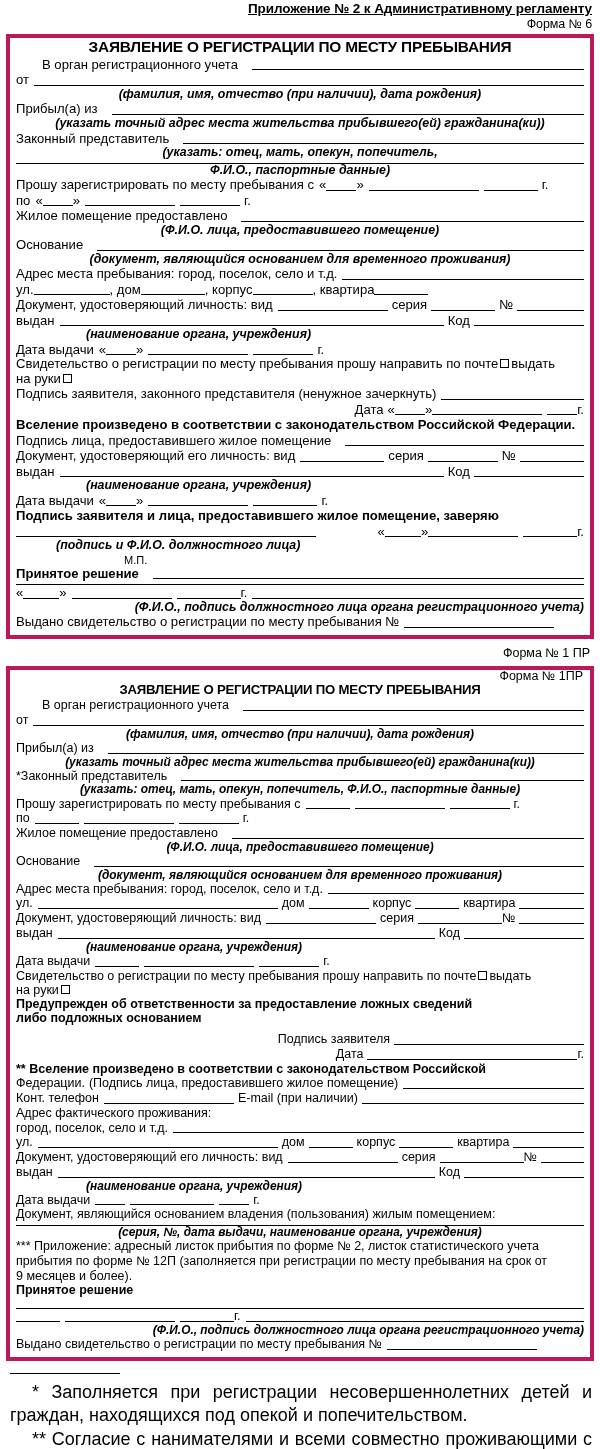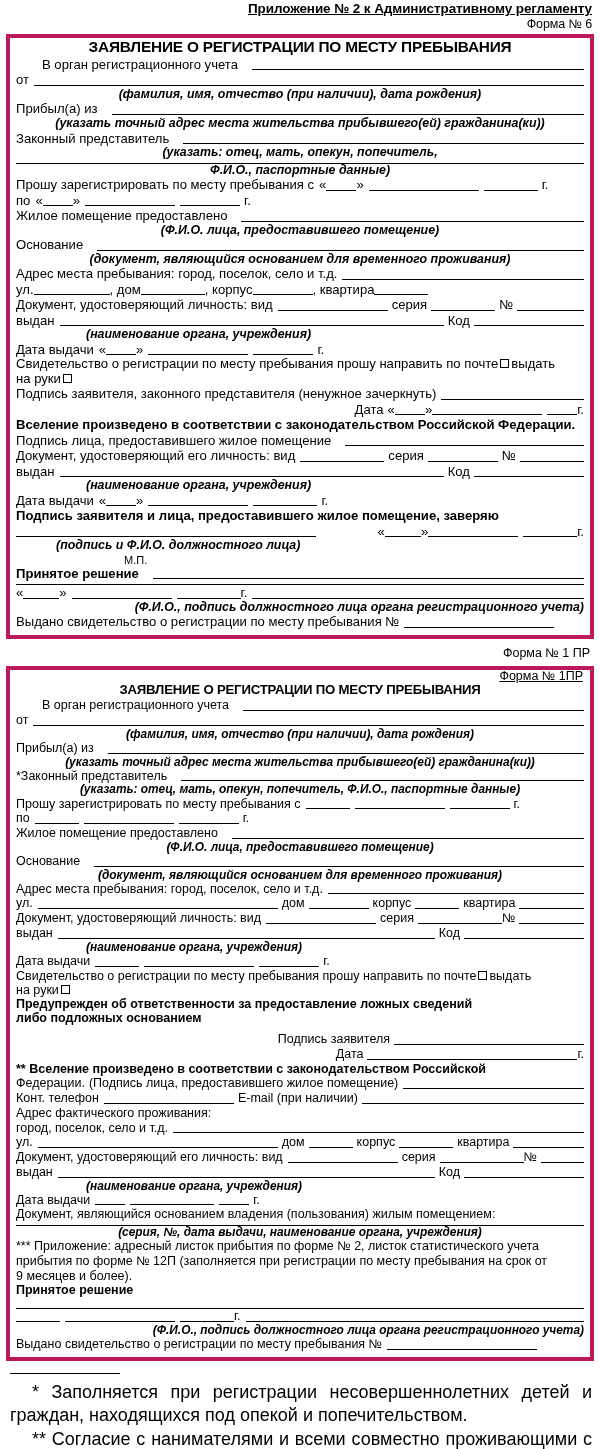--- a/index.html
+++ b/index.html
@@ -38,21 +38,20 @@
     border: 4px solid #be185d;
     padding: 0 6px 5px 6px;
     margin-top: 3px;
   }
   .formbox.f2 { margin-top: 2px; }
   .box-formno {
     text-align: right;
     font-size: 12.5px;
     line-height: 1.05;
     margin: 0 1px 0 0;
-    text-decoration: underline;
   }
   .form-title {
     text-align: center;
     font-weight: bold;
     letter-spacing: -0.2px;
     line-height: 1.1;
     margin: 1px 0 1px 0;
   }
   .f1 .form-title { font-size: 15.4px; }
   .f2 .form-title { font-size: 13.2px; margin-top: 0; }

